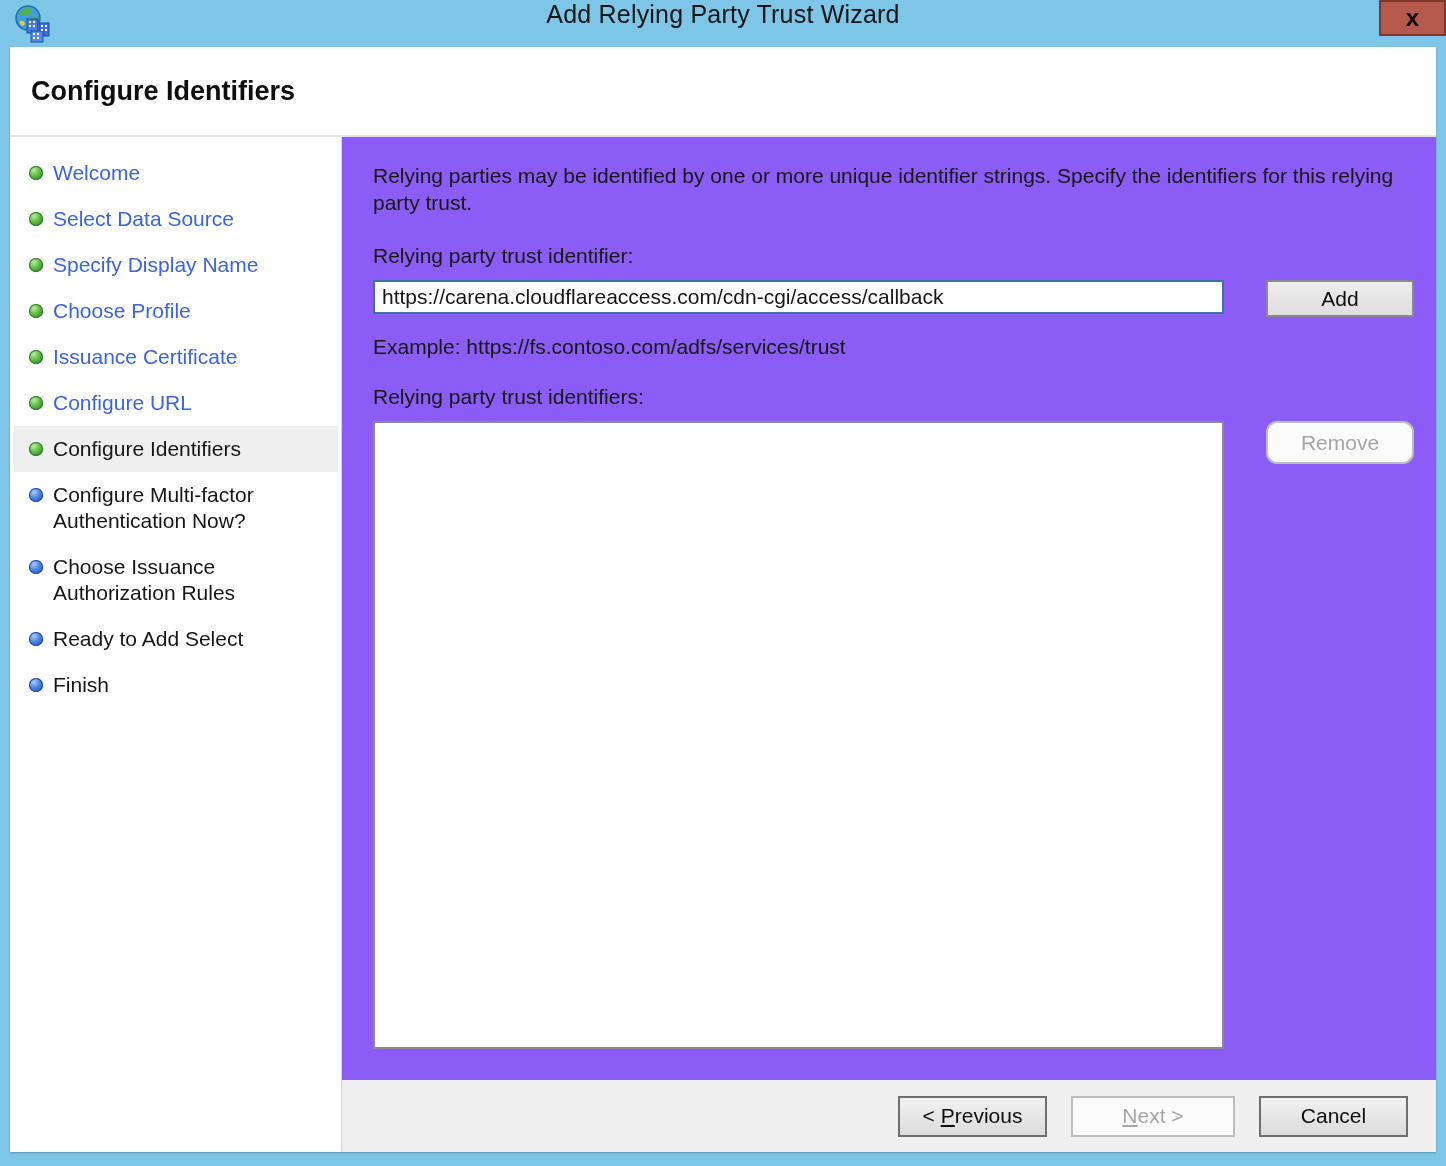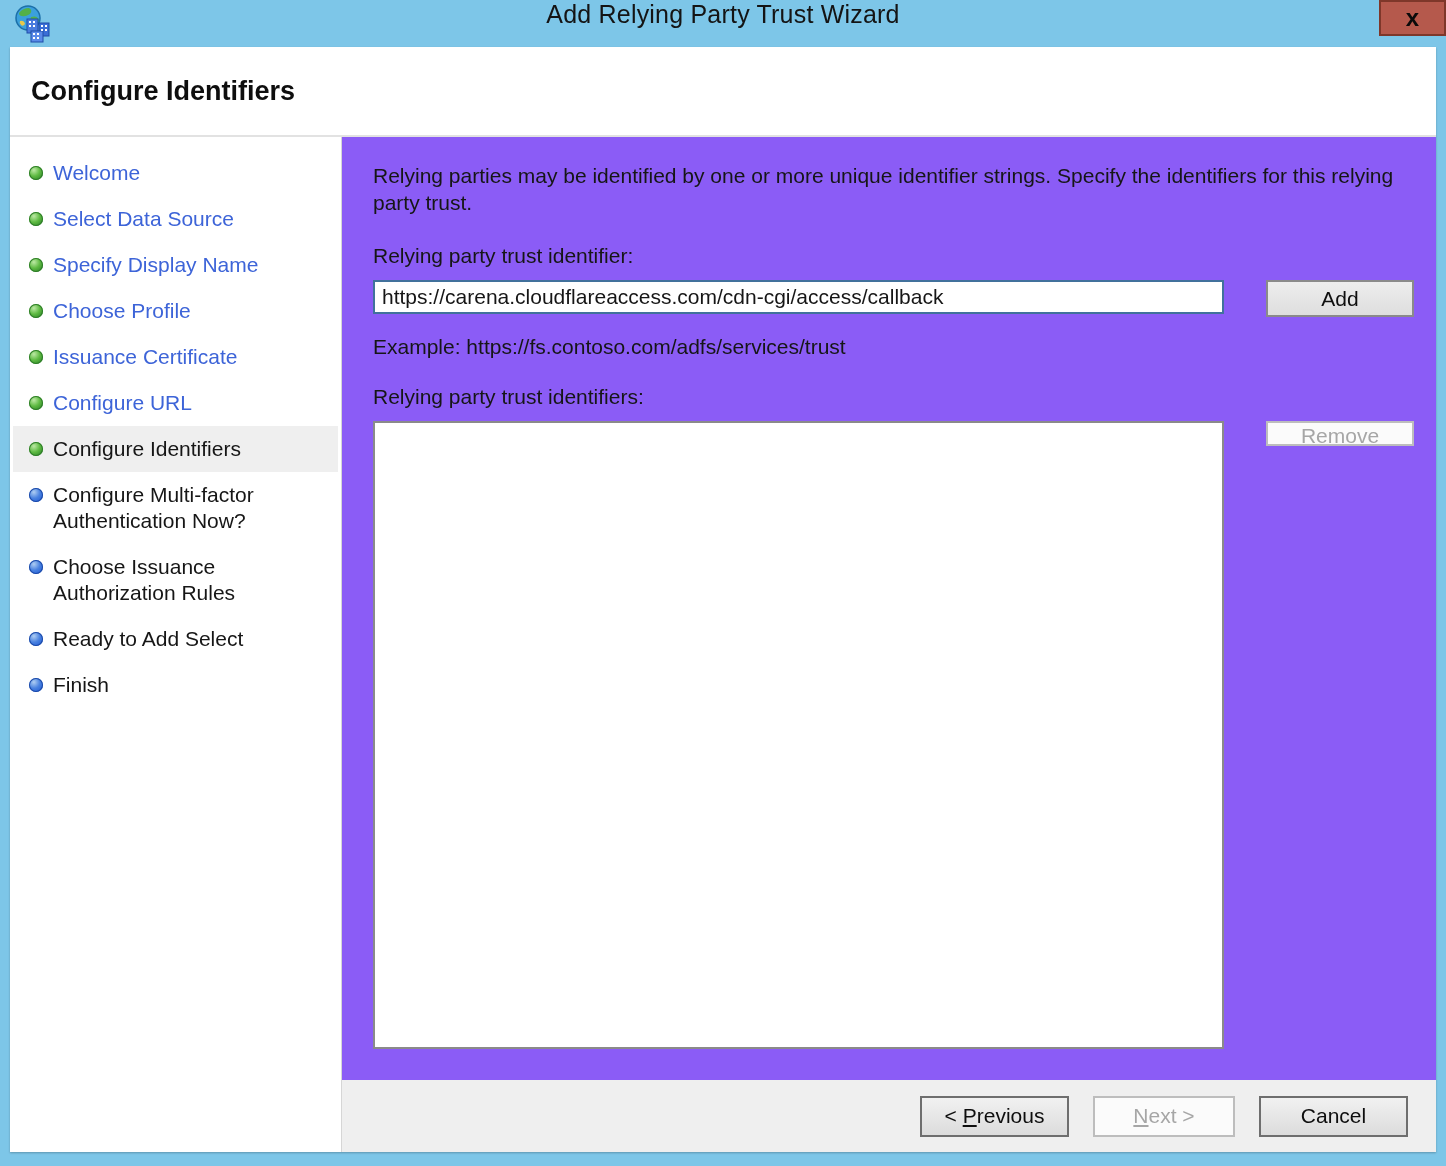--- a/index.html
+++ b/index.html
@@ -91,36 +91,36 @@
   }
   .btn{
     flex:none;width:148px;height:37px;
     background:linear-gradient(#EDEDED,#DEDEDE);
     border:2px solid var(--button-border);
     font-size:21px;font-family:inherit;color:#0E0E0E;cursor:pointer;
   }
   .btn.disabled{
     background:#FBFBFB;border-color:#BDBDBD;color:var(--disabled-text);cursor:default;
   }
-  .btn-remove{height:25px;}
+  .btn-remove{height:43px;border-radius:11px;}
 
   
   .footer{
     flex:none;height:72px;background:var(--footer-bg);
     display:flex;align-items:center;justify-content:flex-end;
     gap:24px;padding-right:28px;
   }
   .btn-footer{
     width:149px;height:41px;font-size:21px;font-family:inherit;
     background:linear-gradient(#F1F1F1,#DCDCDC);
     border:2px solid #6E6E6E;color:#0E0E0E;cursor:pointer;
   }
   .btn-footer.disabled{
     background:#FBFBFB;border-color:#BDBDBD;color:var(--disabled-text);cursor:default;
-    width:142px;
+    width:164px;
   }
 </style>
 </head>
 <body>
 
 <div class="titlebar">
   <svg class="app-icon" viewBox="0 0 40 40" aria-hidden="true">
     <circle cx="15" cy="14" r="12" fill="#3BA0DC" stroke="#1C6FA8" stroke-width="1.5"></circle>
     <path d="M6 9 Q10 4 16 4 Q20 6 17 10 Q12 13 9 12 Q6 12 6 9 Z" fill="#53B04A"></path>
     <path d="M18 13 Q24 11 26 16 Q25 21 20 21 Q16 18 18 13 Z" fill="#53B04A"></path>

